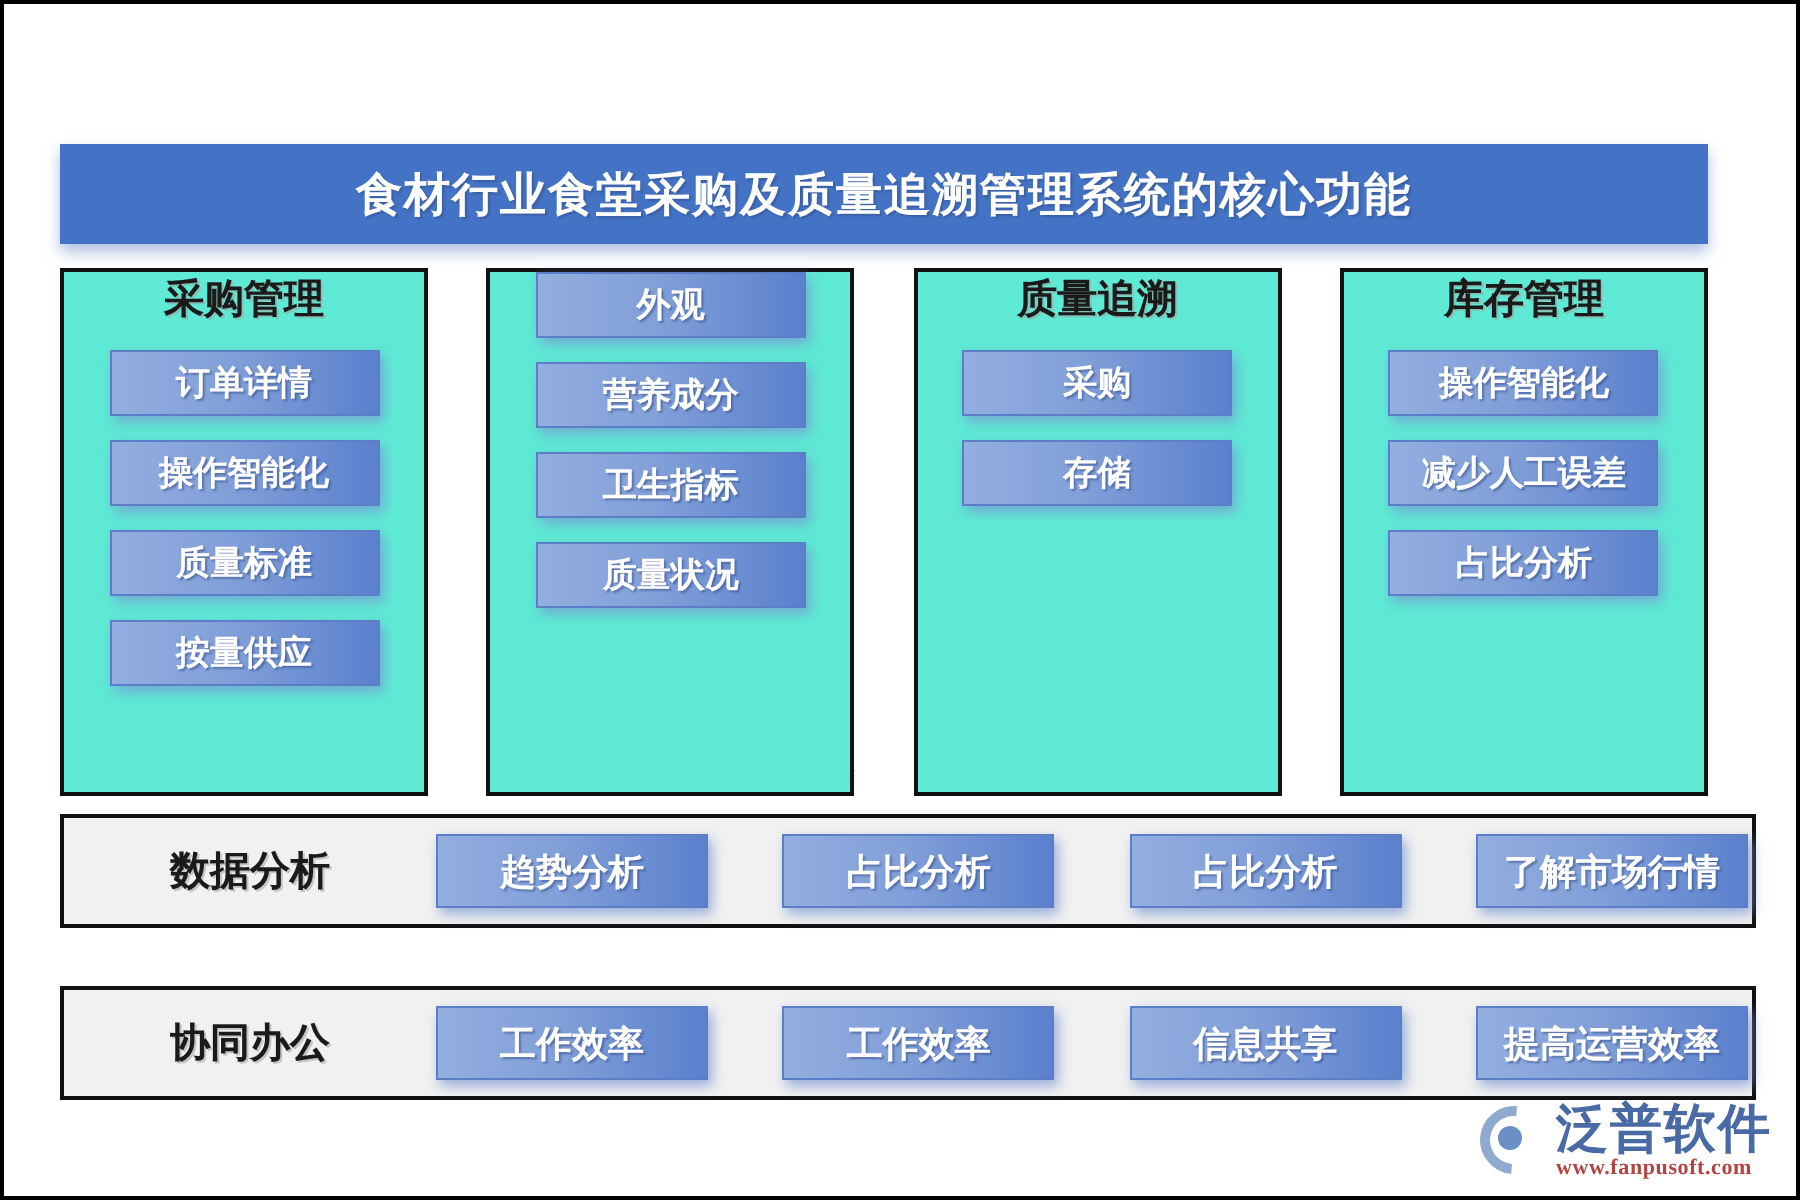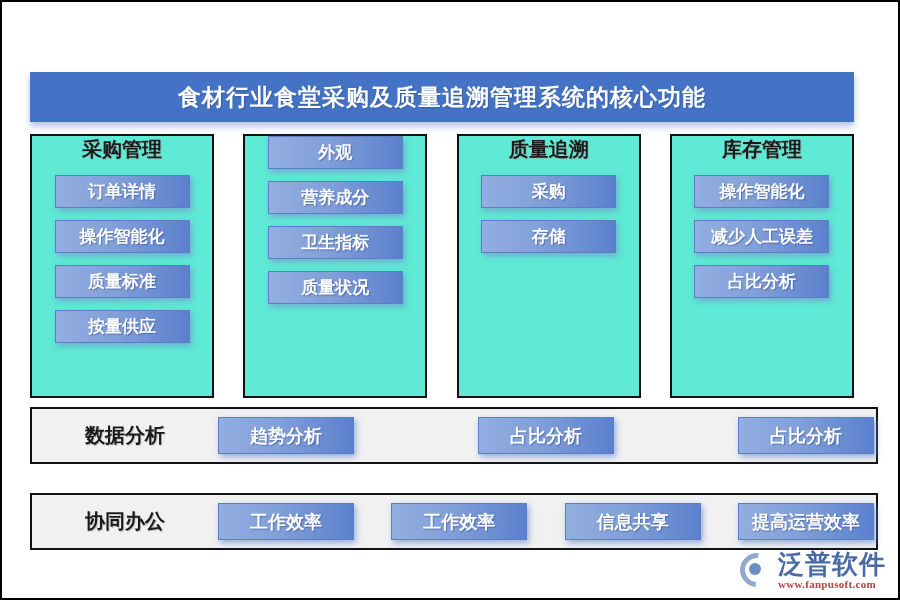--- a/index.html
+++ b/index.html
@@ -269,20 +269,21 @@
     </div>
 
   </div>
 
   <div class="row row-data">
     <div class="row-label">数据分析</div>
     <div class="row-btns">
       <div class="btn">趋势分析</div>
       <div class="btn">占比分析</div>
       <div class="btn">占比分析</div>
+      <div class="btn">了解市场行情</div>
     </div>
   </div>
 
   <div class="row row-collab">
     <div class="row-label">协同办公</div>
     <div class="row-btns">
       <div class="btn">工作效率</div>
       <div class="btn">工作效率</div>
       <div class="btn">信息共享</div>
       <div class="btn">提高运营效率</div>

